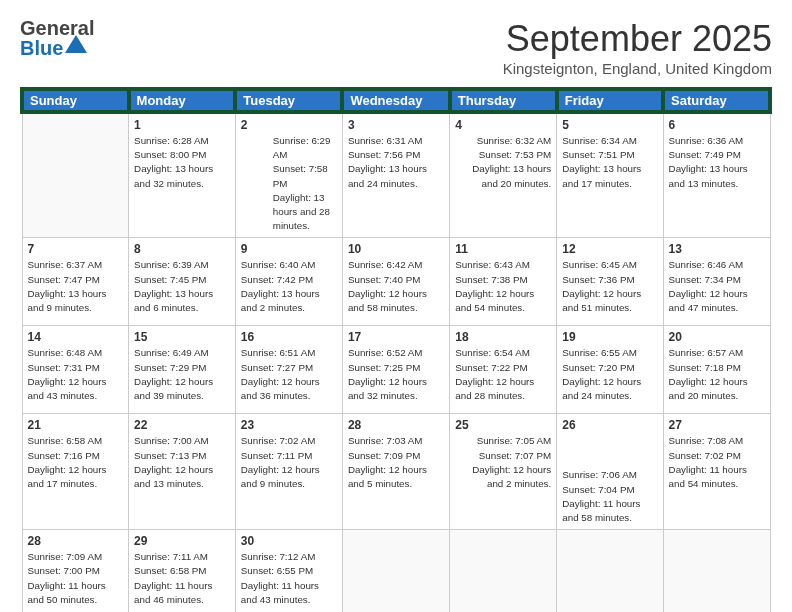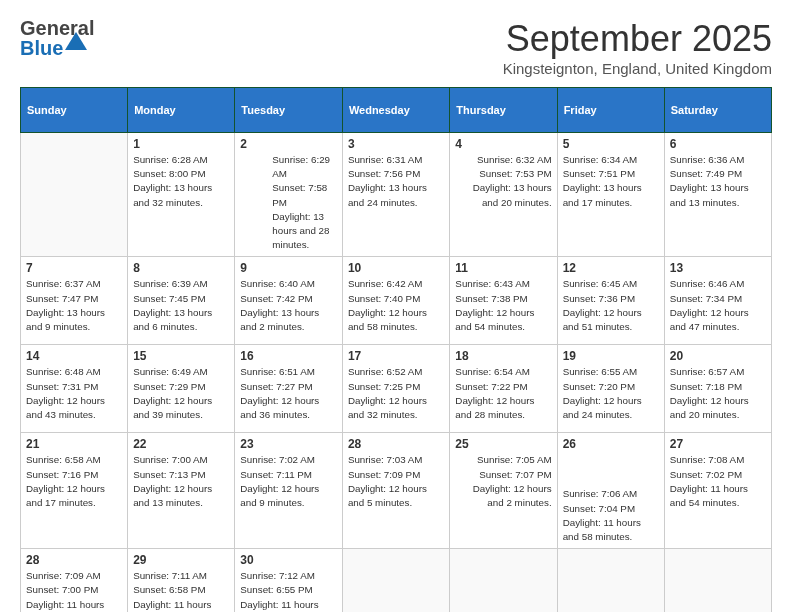--- a/index.html
+++ b/index.html
@@ -37,24 +37,24 @@
     }
     .calendar {
       width: 100%;
       border-collapse: collapse;
       font-size: 10.5px;
     }
     .calendar thead tr th {
       background-color: #2a75c7;
       color: #fff;
       text-align: left;
-      padding: 16px 6px;
-      font-size: 11px;
+      padding: 2px 6px;
+      font-size: 13px;
       font-weight: bold;
-      border: 1px solid #14532d;
+      border: 4px solid #14532d;
     }
     .calendar tbody tr td {
       border: 1px solid #ccc;
       vertical-align: top;
       padding: 4px 5px;
       width: 108px;
       min-height: 70px;
       height: 88px;
     }
     .day-number {
@@ -95,21 +95,21 @@
     }
   </style>
 </head>
 <body>
 
 <div class="page">
   <div class="header">
     <div class="logo-wrapper">
       <div class="logo-left">
         <span class="general-text">General</span>
-        <div style="display:flex;">
+        <div style="display:flex;align-items:center;">
           <span class="blue-text">Blue</span>
           <svg width="22" height="22" viewBox="0 0 22 22" style="margin-left:2px;margin-top:-8px;">
             <polygon points="11,2 22,20 0,20" fill="#1a6eb5"></polygon>
           </svg>
         </div>
       </div>
     </div>
     <div class="title-section">
       <div class="month-title">September 2025</div>
       <div class="location">Kingsteignton, England, United Kingdom</div>

